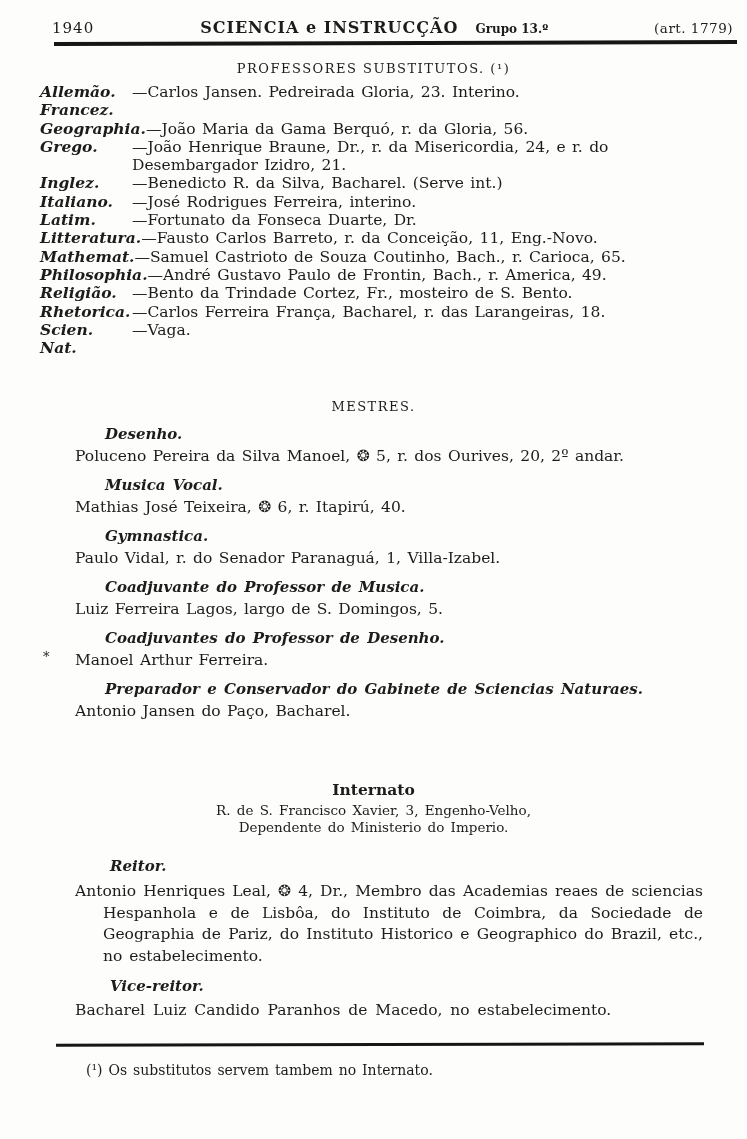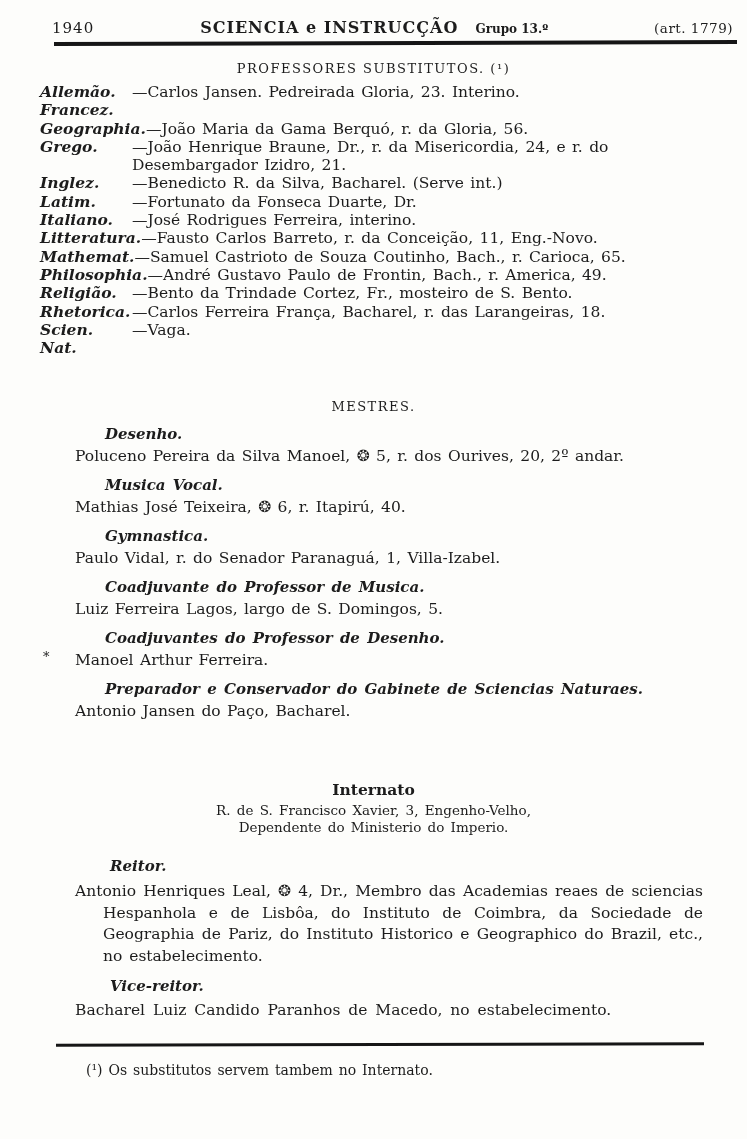--- a/index.html
+++ b/index.html
@@ -173,26 +173,26 @@
     </div>
     <div class="row">
       <span class="lbl">Grego.</span>
       <span class="txt">—João Henrique Braune, Dr., r. da Misericordia, 24, e r. do Desembargador Izidro, 21.</span>
     </div>
     <div class="row">
       <span class="lbl">Inglez.</span>
       <span class="txt">—Benedicto R. da Silva, Bacharel. (Serve int.)</span>
     </div>
     <div class="row">
+      <span class="lbl">Italiano.</span>
+      <span class="txt">—José Rodrigues Ferreira, interino.</span>
+    </div>
+    <div class="row">
       <span class="lbl">Latim.</span>
       <span class="txt">—Fortunato da Fonseca Duarte, Dr.</span>
-    </div>
-    <div class="row">
-      <span class="lbl">Italiano.</span>
-      <span class="txt">—José Rodrigues Ferreira, interino.</span>
     </div>
     <div class="row">
       <span class="lbl">Litteratura.</span>
       <span class="txt">—Fausto Carlos Barreto, r. da Conceição, 11, Eng.-Novo.</span>
     </div>
     <div class="row">
       <span class="lbl">Mathemat.</span>
       <span class="txt">—Samuel Castrioto de Souza Coutinho, Bach., r. Carioca, 65.</span>
     </div>
     <div class="row">

